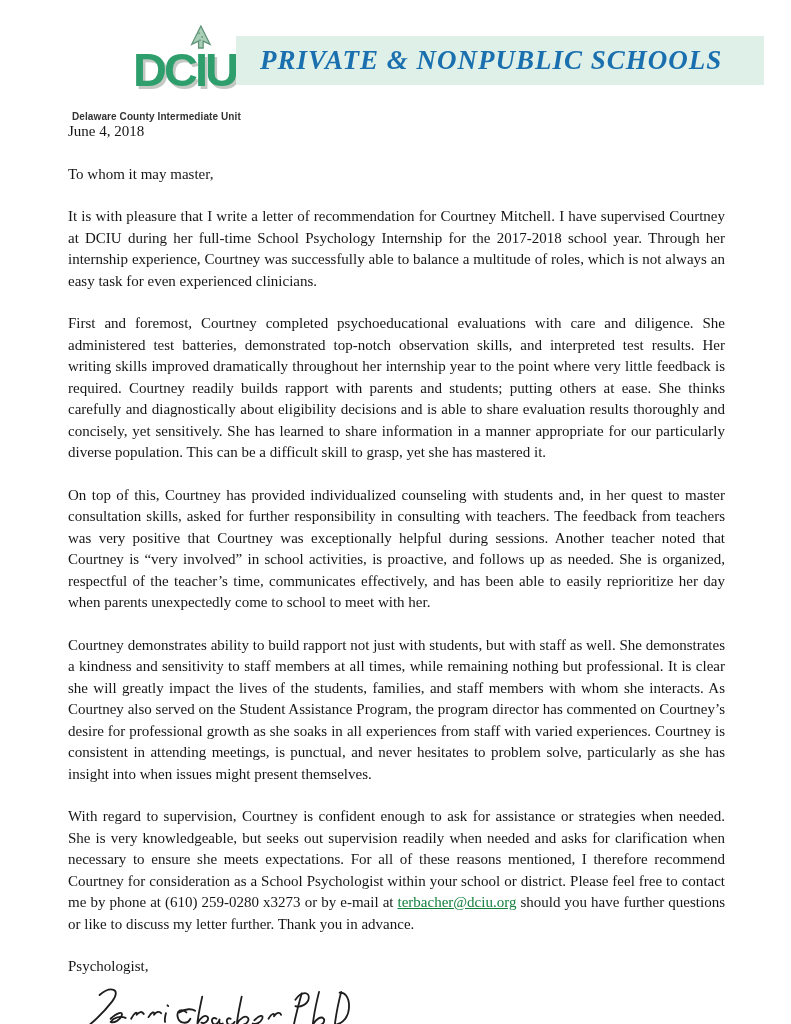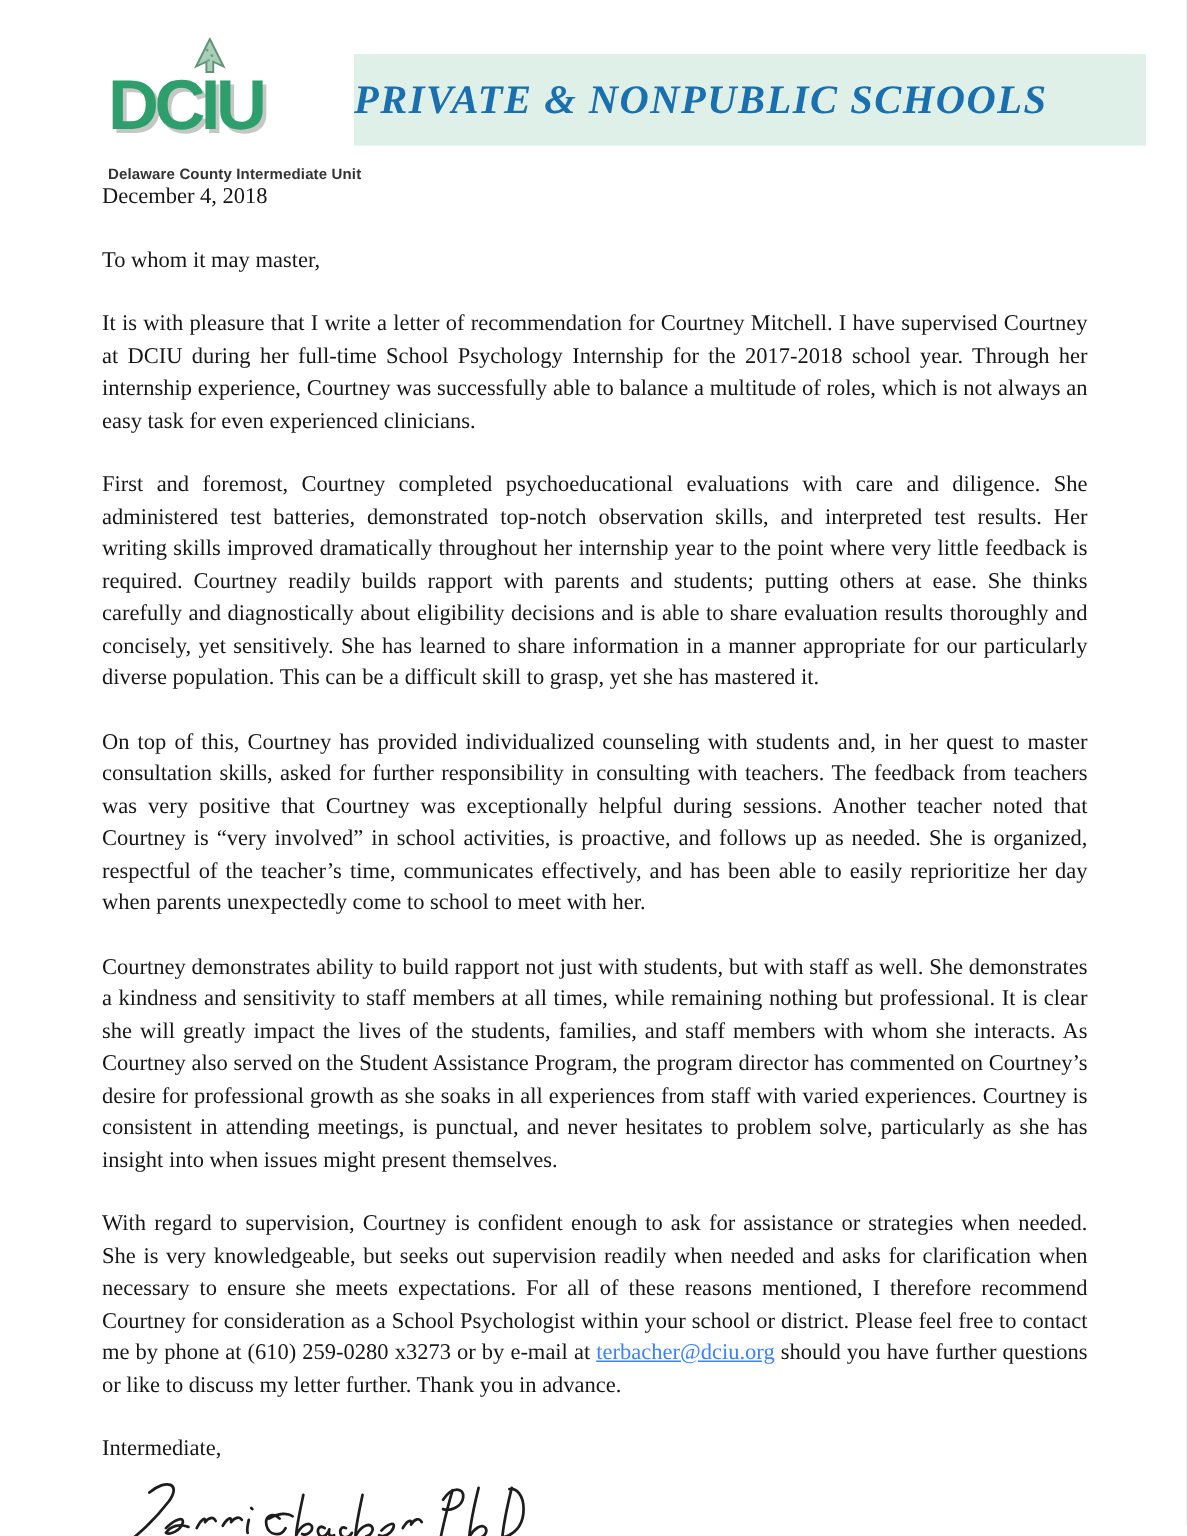--- a/index.html
+++ b/index.html
@@ -8,33 +8,33 @@
     width:791px; height:1024px;
     margin:0 auto;
     background:#ffffff;
     font-family:"Liberation Serif", serif;
     color:#161616;
     overflow:hidden;
   }
 
   
   .banner {
-    position:absolute; left:236px; right:27px; top:36px; height:61px;
+    position:absolute; left:236px; right:27px; top:36px; height:49px;
     background:#def0e7;
     display:flex; align-items:center;
-    box-sizing:border-box;
+    padding-left:24px; box-sizing:border-box;
   }
   .banner-title {
     font-family:"Liberation Serif", serif;
     font-weight:bold; font-style:italic;
     font-size:27px; letter-spacing:1px;
     color:#1a6fae;
     white-space:nowrap;
   }
-  .logo { position:absolute; left:72px; top:28px; width:164px; text-align:left; }
+  .logo { position:absolute; left:72px; top:28px; width:164px; text-align:right; }
   .logo-word {
     position:relative;
     font-family:"Liberation Sans", sans-serif;
     font-weight:800; font-size:47px; line-height:1;
     letter-spacing:-3px;
     color:#2e9e6c;
     text-shadow:2.5px 2.5px 0 #c3c8c3;
     padding-top:18px;
   }
   .logo-letter-i { position:relative; display:inline-block; }
@@ -49,21 +49,21 @@
   }
 
   
   .letter-body {
     position:absolute; left:68px; right:66px; top:121px;
     font-size:15px; line-height:21.5px;
   }
   .date-line { margin:0 0 21px 0; }
   .salutation { margin:0 0 21px 0; }
   .para { margin:0 0 21px 0; text-align:justify; }
-  .email-link { color:#3b82f6; text-decoration:underline; }
+  .email-link { color:#15803d; text-decoration:underline; }
   .closing { margin:14px 0 2px 0; }
 
   .signature-wrap { height:72px; margin:2px 0 10px 0; }
   .signature-wrap svg { display:block; }
   .sig-stroke { fill:none; stroke:#1d1d1d; stroke-width:2.3; stroke-linecap:round; stroke-linejoin:round; }
 </style>
 </head>
 <body>
 
 <div class="page">
@@ -77,31 +77,31 @@
             <circle cx="11" cy="16.5" r="1" fill="#6fa182"></circle>
           </svg></span><span>U</span></div>
       <div class="logo-tagline">Delaware County Intermediate Unit</div>
     </div>
     <div class="banner">
       <span class="banner-title">PRIVATE &amp; NONPUBLIC SCHOOLS</span>
     </div>
   </header>
 
   <main class="letter-body">
-    <p class="date-line">December 4, 2018</p>
+    <p class="date-line">June 4, 2018</p>
     <p class="salutation">To whom it may master,</p>
 
     <p class="para">It is with pleasure that I write a letter of recommendation for Courtney Mitchell. I have supervised Courtney at DCIU during her full-time School Psychology Internship for the 2017-2018 school year. Through her internship experience, Courtney was successfully able to balance a multitude of roles, which is not always an easy task for even experienced clinicians.</p>
     <p class="para">First and foremost, Courtney completed psychoeducational evaluations with care and diligence. She administered test batteries, demonstrated top-notch observation skills, and interpreted test results. Her writing skills improved dramatically throughout her internship year to the point where very little feedback is required. Courtney readily builds rapport with parents and students; putting others at ease. She thinks carefully and diagnostically about eligibility decisions and is able to share evaluation results thoroughly and concisely, yet sensitively. She has learned to share information in a manner appropriate for our particularly diverse population. This can be a difficult skill to grasp, yet she has mastered it.</p>
     <p class="para">On top of this, Courtney has provided individualized counseling with students and, in her quest to master consultation skills, asked for further responsibility in consulting with teachers. The feedback from teachers was very positive that Courtney was exceptionally helpful during sessions. Another teacher noted that Courtney is “very involved” in school activities, is proactive, and follows up as needed. She is organized, respectful of the teacher’s time, communicates effectively, and has been able to easily reprioritize her day when parents unexpectedly come to school to meet with her.</p>
     <p class="para">Courtney demonstrates ability to build rapport not just with students, but with staff as well. She demonstrates a kindness and sensitivity to staff members at all times, while remaining nothing but professional. It is clear she will greatly impact the lives of the students, families, and staff members with whom she interacts. As Courtney also served on the Student Assistance Program, the program director has commented on Courtney’s desire for professional growth as she soaks in all experiences from staff with varied experiences. Courtney is consistent in attending meetings, is punctual, and never hesitates to problem solve, particularly as she has insight into when issues might present themselves.</p>
 
     <p class="para"><span>With regard to supervision, Courtney is confident enough to ask for assistance or strategies when needed. She is very knowledgeable, but seeks out supervision readily when needed and asks for clarification when necessary to ensure she meets expectations. For all of these reasons mentioned, I therefore recommend Courtney for consideration as a School Psychologist within your school or district. Please feel free to contact me by phone at (610) 259-0280 x3273 or by e-mail at </span><a href="#" class="email-link">terbacher@dciu.org</a><span> should you have further questions or like to discuss my letter further.  Thank you in advance.</span></p>
 
-    <p class="closing">Intermediate,</p>
+    <p class="closing">Psychologist,</p>
 
     <div class="signature-wrap" aria-label="Terri Erbacher, Ph.D.">
       <svg width="300" height="68" viewBox="0 0 380 80">
 
         <path class="sig-stroke" d="M40,16 C54,4 68,8 56,24 C42,42 24,58 12,64 C5,67 4,60 10,54"></path>
         <path class="sig-stroke" d="M54,46 C62,38 70,36 68,42 C66,48 58,52 54,50 C58,44 66,42 73,45"></path>
         <path class="sig-stroke" d="M80,46 C84,38 88,36 87,41 C90,37 94,36 96,40"></path>
         <path class="sig-stroke" d="M102,44 C106,37 110,36 109,41 C112,37 116,36 118,39"></path>
         <path class="sig-stroke" d="M124,39 C123,43 122,47 123,50"></path>
         <path class="sig-stroke" d="M126,29 L127,30"></path>

